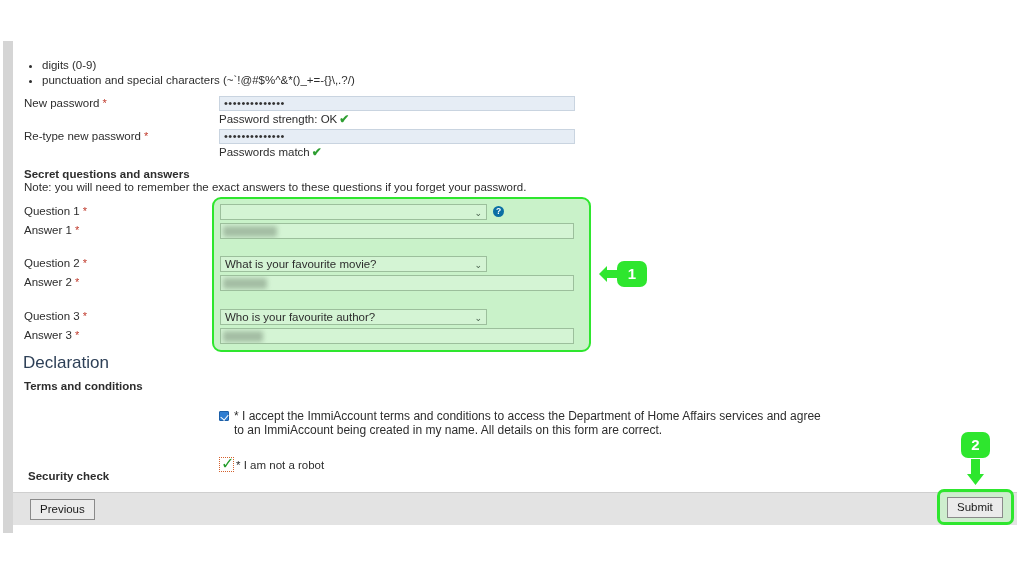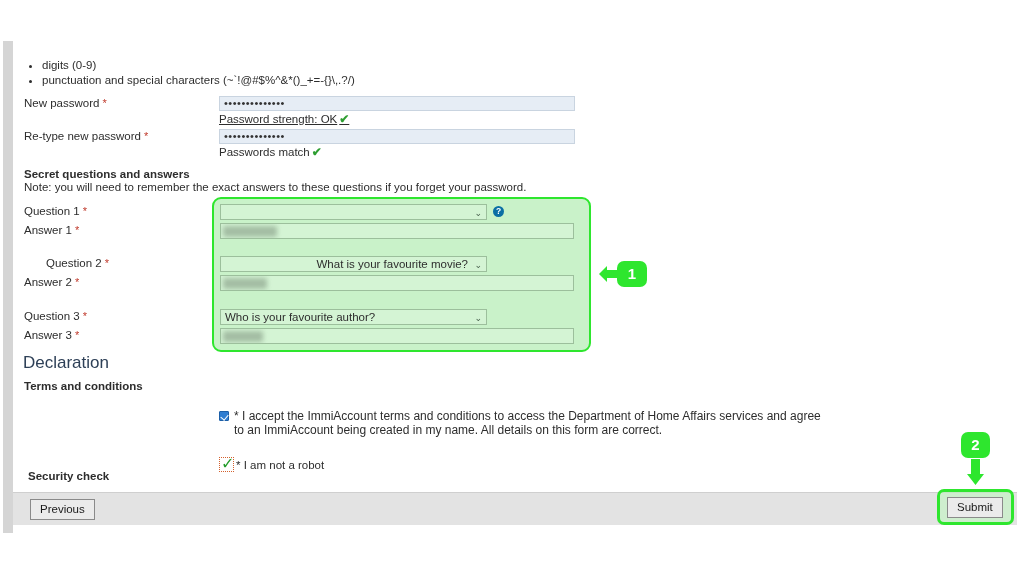--- a/index.html
+++ b/index.html
@@ -253,21 +253,21 @@
 
   <ul class="bullets">
     <li>digits (0-9)</li>
     <li>punctuation and special characters (~`!@#$%^&amp;*()_+=-{}\,.?/)</li>
   </ul>
 
   <div class="label" style="left:24px; top:97px;">
     <span>New password</span><span class="req">*</span>
   </div>
   <div class="pwinput" style="left:219px; top:96px; width:356px;">••••••••••••••</div>
-  <div class="hint" style="left:219px; top:112px;text-decoration:underline;">
+  <div class="hint" style="left:219px; top:112px;">
     <span>Password strength: OK</span><span class="tick">✔</span>
   </div>
 
   <div class="label" style="left:24px; top:130px;">
     <span>Re-type new password</span><span class="req">*</span>
   </div>
   <div class="pwinput" style="left:219px; top:129px; width:356px;">••••••••••••••</div>
   <div class="hint" style="left:219px; top:145px;">
     <span>Passwords match</span><span class="tick">✔</span>
   </div>
@@ -285,24 +285,24 @@
   </div>
   <div class="helpicon" style="left:493px; top:206px;">?</div>
 
   <div class="label" style="left:24px; top:224px;">
     <span>Answer 1</span><span class="req">*</span>
   </div>
   <div class="ans" style="left:220px; top:223px; width:354px;">
     <div class="blur" style="width:54px;"></div>
   </div>
 
-  <div class="label" style="left:24px; top:257px;margin-left:22px;">
+  <div class="label" style="left:24px; top:257px;">
     <span>Question 2</span><span class="req">*</span>
   </div>
-  <div class="sel" style="left:220px; top:256px; width:267px;text-align:right;">
+  <div class="sel" style="left:220px; top:256px; width:267px;">
     <span>What is your favourite movie?</span>
     <span class="caret">⌄</span>
   </div>
 
   <div class="label" style="left:24px; top:276px;">
     <span>Answer 2</span><span class="req">*</span>
   </div>
   <div class="ans" style="left:220px; top:275px; width:354px;">
     <div class="blur" style="width:44px;"></div>
   </div>

